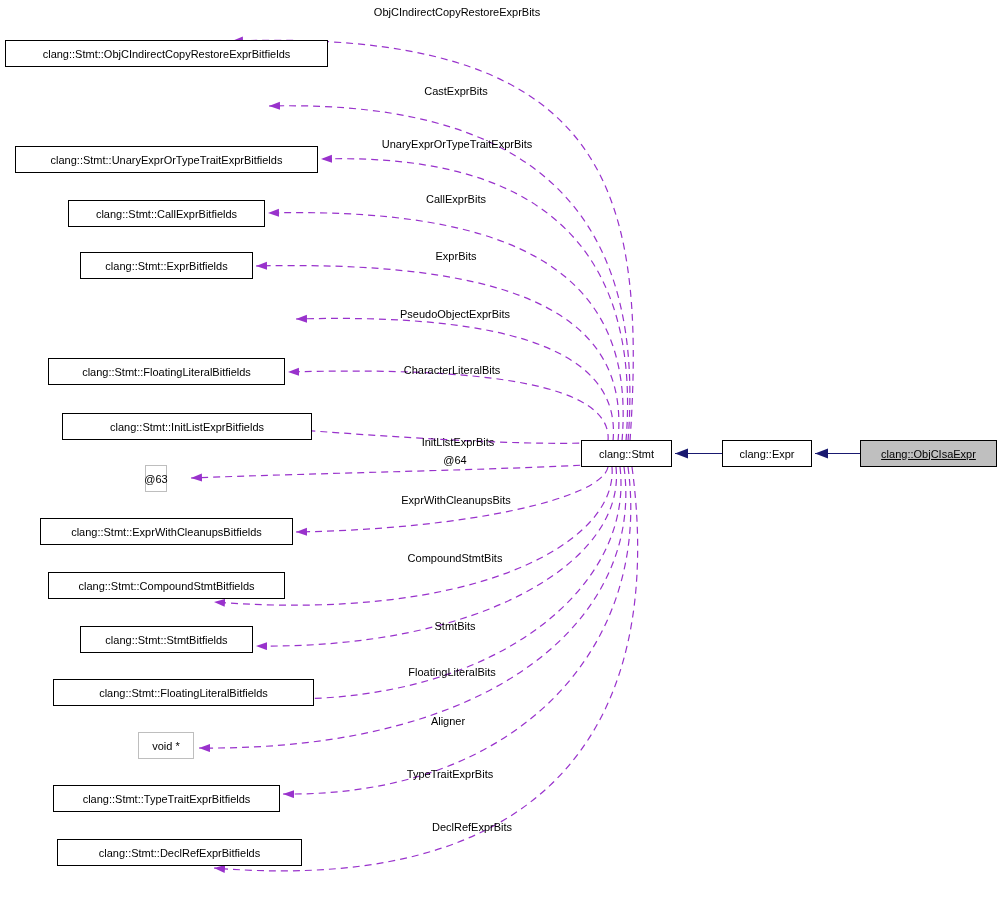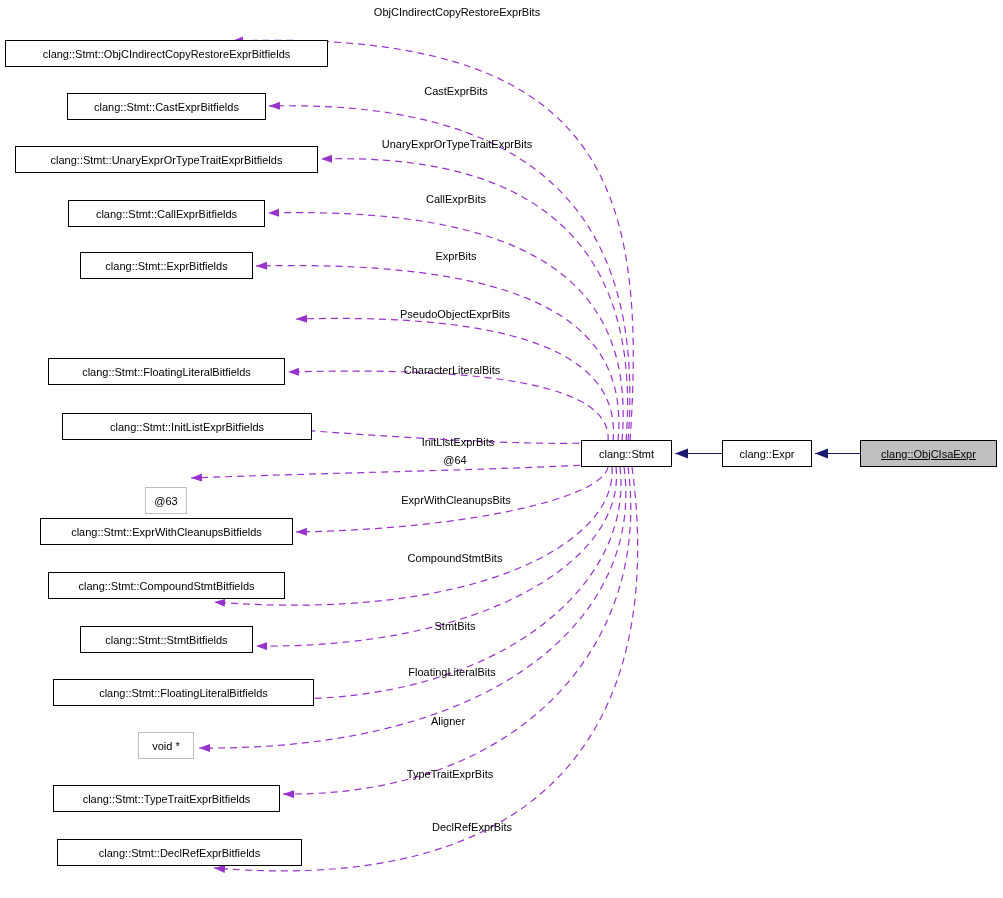--- a/index.html
+++ b/index.html
@@ -34,21 +34,21 @@
   }
   
   .n0 {left:5px;  top:40px;  width:323px;}
   .n1 {left:67px; top:93px;  width:199px;}
   .n2 {left:15px; top:146px; width:303px;}
   .n3 {left:68px; top:200px; width:197px;}
   .n4 {left:80px; top:252px; width:173px;}
   .n5 {left:40px; top:306px; width:253px;}
   .n6 {left:48px; top:358px; width:237px;}
   .n7 {left:62px; top:413px; width:250px;}
-  .n8 {left:145px;top:487px; width:42px;}
+  .n8 {left:145px;top:465px; width:22px;}
   .n9 {left:40px; top:518px; width:253px;}
   .n10{left:48px; top:572px; width:237px;}
   .n11{left:80px; top:626px; width:173px;}
   .n12{left:53px; top:679px; width:261px;}
   .n13{left:138px;top:732px; width:56px;}
   .n14{left:53px; top:785px; width:227px;}
   .n15{left:57px; top:839px; width:245px;}
   
   .stmt{left:581px;top:440px;width:91px;}
   .expr{left:722px;top:440px;width:90px;}
@@ -105,21 +105,20 @@
       <path d="M 632,467 C 662,690 580,898 214,868" marker-end="url(#pArrow)"></path>
     </g>
 
     <g fill="none" stroke="#191970" stroke-width="1.2">
       <path d="M 722,453.5 L 675,453.5" marker-end="url(#bArrow)"></path>
       <path d="M 860,453.5 L 815,453.5" marker-end="url(#bArrow)"></path>
     </g>
   </svg>
 
   <div class="node n0">clang::Stmt::ObjCIndirectCopyRestoreExprBitfields</div>
-  <div class="node n1">clang::Stmt::CastExprBitfields</div>
   <div class="node n2">clang::Stmt::UnaryExprOrTypeTraitExprBitfields</div>
   <div class="node n3">clang::Stmt::CallExprBitfields</div>
   <div class="node n4">clang::Stmt::ExprBitfields</div>
   <div class="node n6">clang::Stmt::FloatingLiteralBitfields</div>
   <div class="node n7">clang::Stmt::InitListExprBitfields</div>
   <div class="node n8 plain">@63</div>
   <div class="node n9">clang::Stmt::ExprWithCleanupsBitfields</div>
   <div class="node n10">clang::Stmt::CompoundStmtBitfields</div>
   <div class="node n11">clang::Stmt::StmtBitfields</div>
   <div class="node n12">clang::Stmt::FloatingLiteralBitfields</div>

